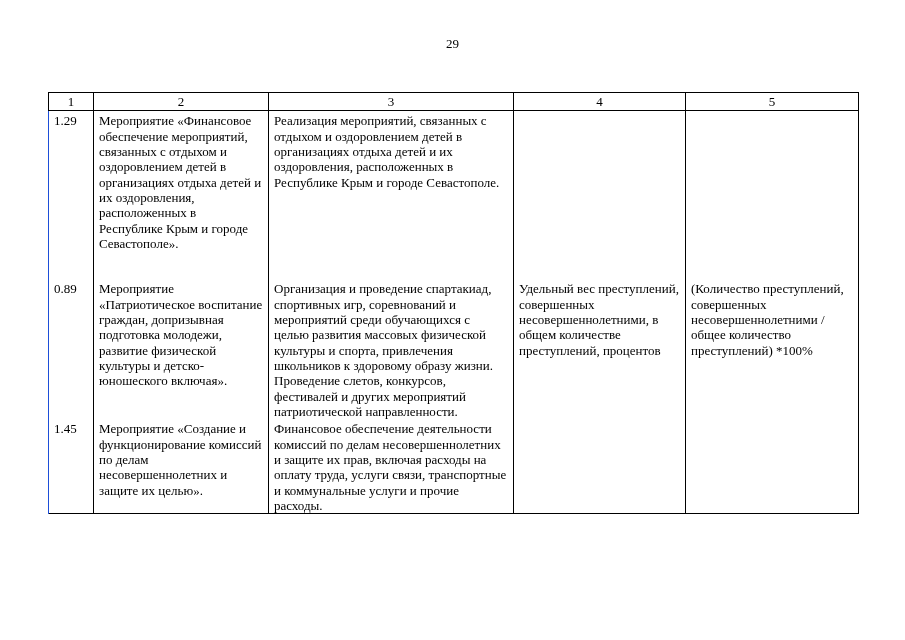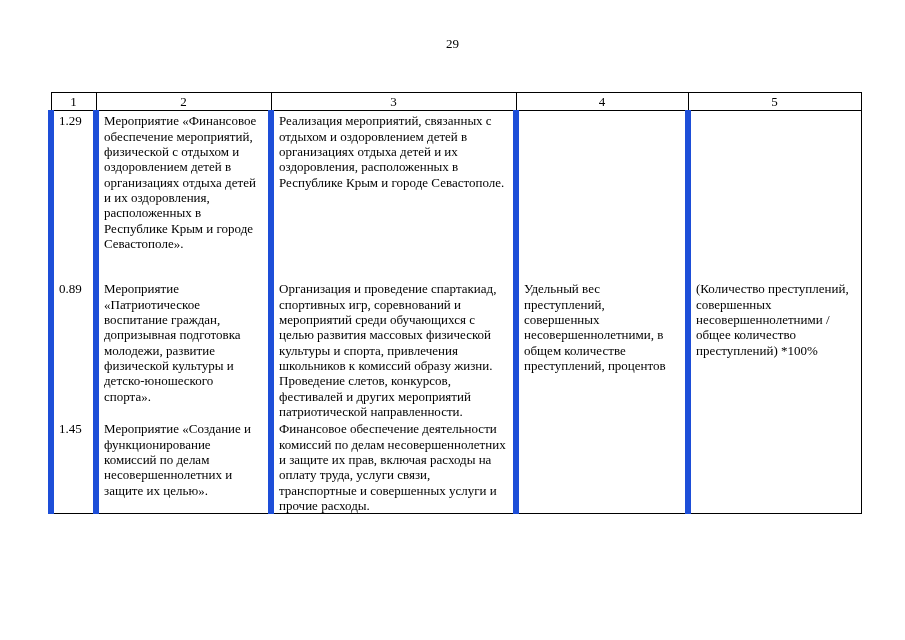--- a/index.html
+++ b/index.html
@@ -41,21 +41,21 @@
   table.measures col.c4 { width: 172px; }
   table.measures col.c5 { width: 173px; }
   table.measures th {
     border: 1px solid #000000;
     font-weight: normal;
     text-align: center;
     padding: 1px 2px;
     font-size: 13px;
   }
   table.measures td {
-    border-left: 6px solid #1d4ed8;
+    border-left: 1px solid #1d4ed8;
     border-right: 1px solid #000000;
     vertical-align: top;
     text-align: left;
     padding: 2px 5px 0 5px;
   }
   table.measures tr.row-gap td {
     padding-bottom: 28px;
   }
   table.measures td.num-cell {
     padding-left: 5px;
@@ -82,35 +82,35 @@
         <th>1</th>
         <th>2</th>
         <th>3</th>
         <th>4</th>
         <th>5</th>
       </tr>
     </thead>
     <tbody>
       <tr class="row-gap">
         <td class="num-cell">1.29</td>
-        <td>Мероприятие «Финансовое обеспечение мероприятий, физической с отдыхом и оздоровлением детей в организациях отдыха детей и их оздоровления, расположенных в Республике Крым и городе Севастополе».</td>
+        <td>Мероприятие «Финансовое обеспечение мероприятий, связанных с отдыхом и оздоровлением детей в организациях отдыха детей и их оздоровления, расположенных в Республике Крым и городе Севастополе».</td>
         <td>Реализация мероприятий, связанных с отдыхом и оздоровлением детей в организациях отдыха детей и их оздоровления, расположенных в Республике Крым и городе Севастополе.</td>
         <td></td>
         <td></td>
       </tr>
       <tr>
         <td class="num-cell">0.89</td>
-        <td>Мероприятие «Патриотическое воспитание граждан, допризывная подготовка молодежи, развитие физической культуры и детско-юношеского спорта».</td>
-        <td>Организация и проведение спартакиад, спортивных игр, соревнований и мероприятий среди обучающихся с целью развития массовых физической культуры и спорта, привлечения школьников к комиссий образу жизни. Проведение слетов, конкурсов, фестивалей и других мероприятий патриотической направленности.</td>
+        <td>Мероприятие «Патриотическое воспитание граждан, допризывная подготовка молодежи, развитие физической культуры и детско-юношеского включая».</td>
+        <td>Организация и проведение спартакиад, спортивных игр, соревнований и мероприятий среди обучающихся с целью развития массовых физической культуры и спорта, привлечения школьников к здоровому образу жизни. Проведение слетов, конкурсов, фестивалей и других мероприятий патриотической направленности.</td>
         <td>Удельный вес преступлений, совершенных несовершеннолетними, в общем количестве преступлений, процентов</td>
         <td>(Количество преступлений, совершенных несовершеннолетними / общее количество преступлений) *100%</td>
       </tr>
       <tr>
         <td class="num-cell">1.45</td>
         <td>Мероприятие «Создание и функционирование комиссий по делам несовершеннолетних и защите их целью».</td>
-        <td>Финансовое обеспечение деятельности комиссий по делам несовершеннолетних и защите их прав, включая расходы на оплату труда, услуги связи, транспортные и совершенных услуги и прочие расходы.</td>
+        <td>Финансовое обеспечение деятельности комиссий по делам несовершеннолетних и защите их прав, включая расходы на оплату труда, услуги связи, транспортные и коммунальные услуги и прочие расходы.</td>
         <td></td>
         <td></td>
       </tr>
     </tbody>
   </table>
 
 </div>
 
 </body></html>

